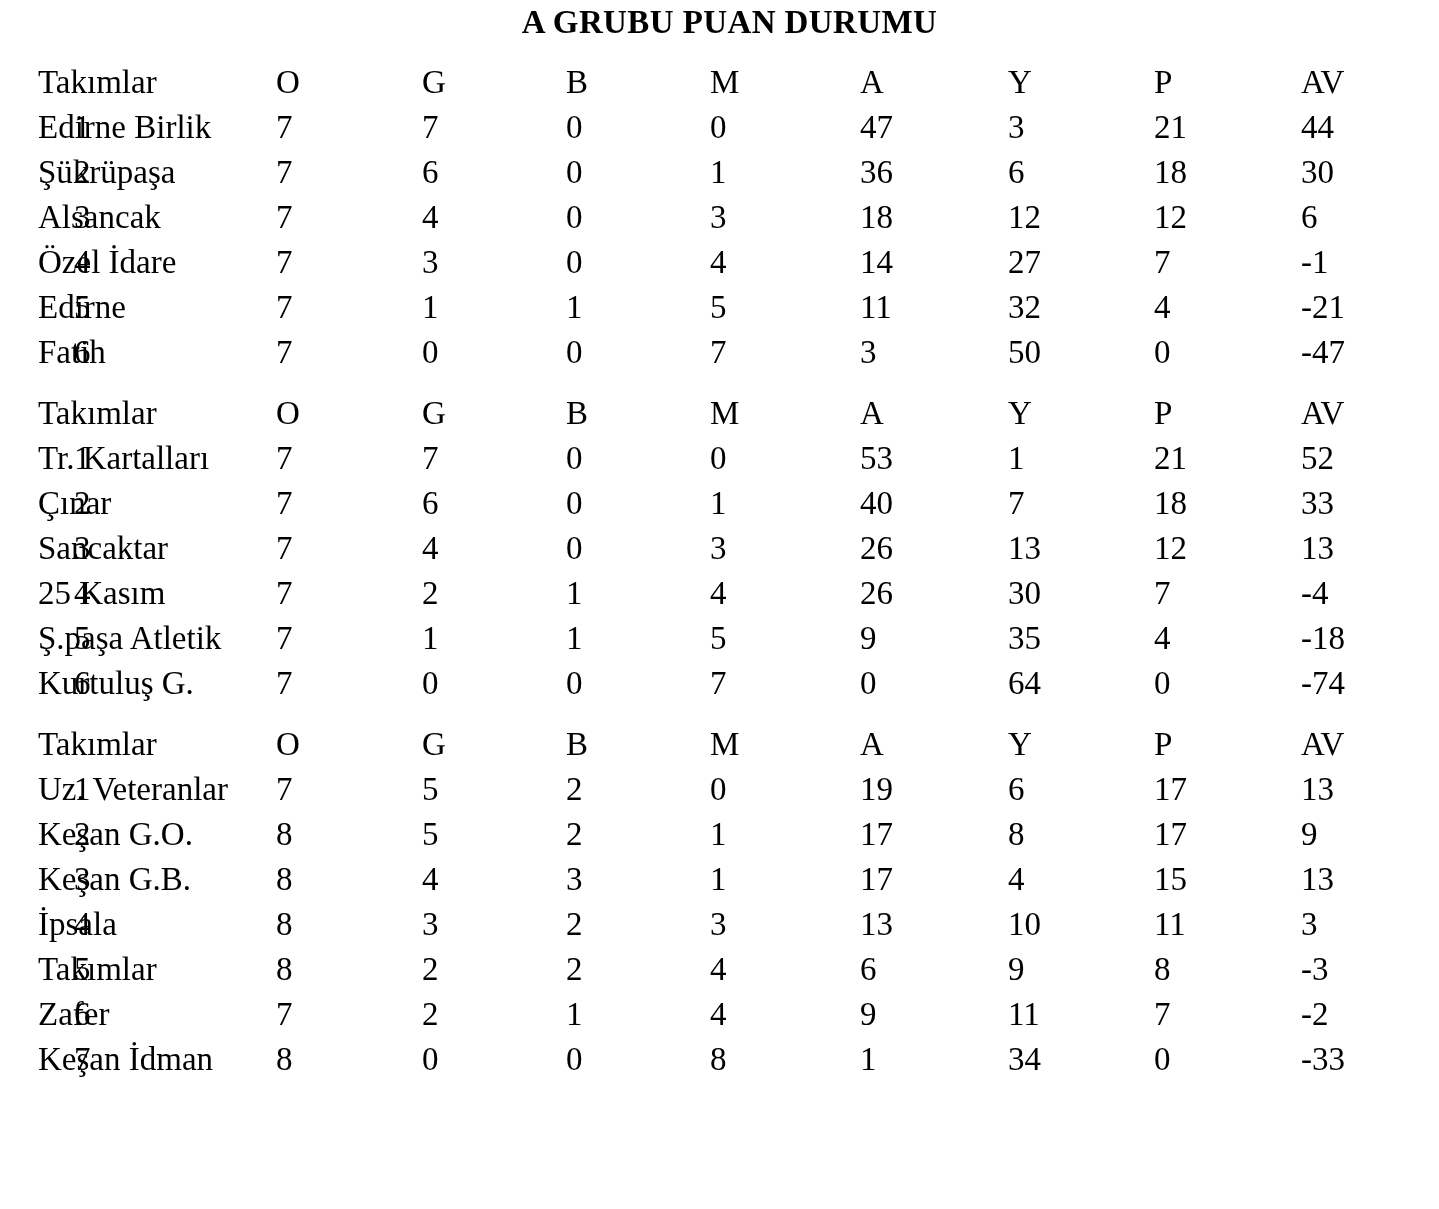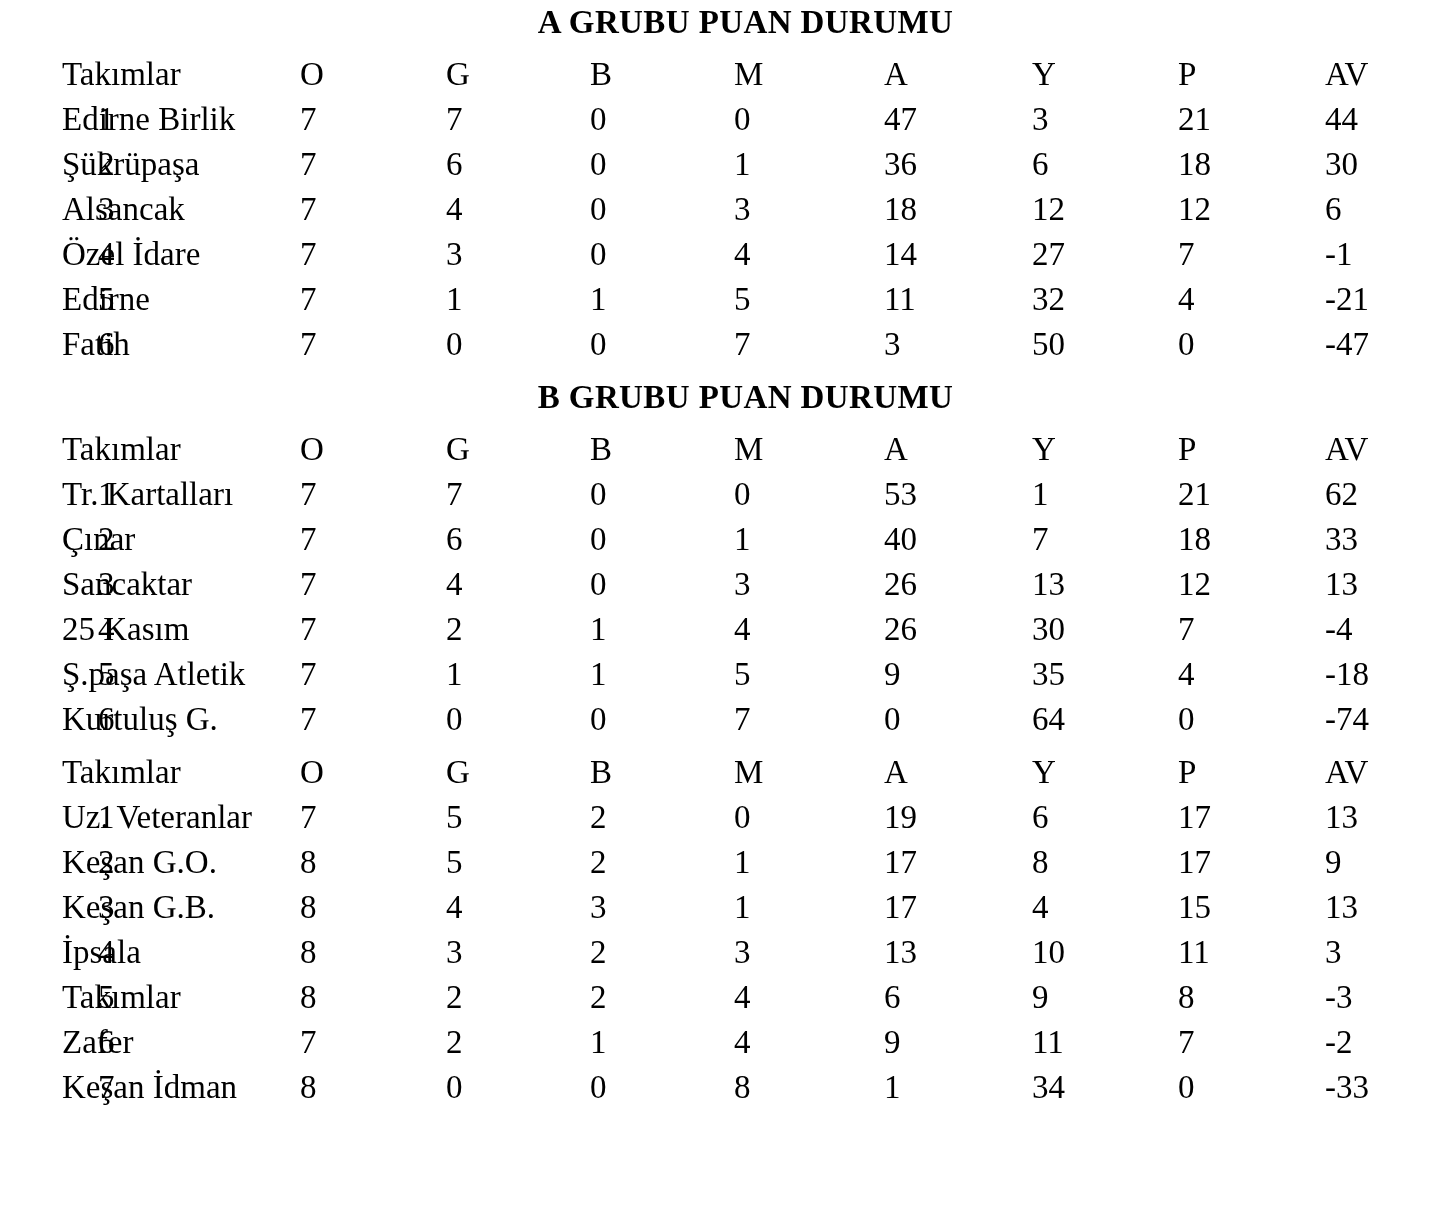--- a/index.html
+++ b/index.html
@@ -27,21 +27,21 @@
     text-align: center;
     letter-spacing: 0.4px;
     line-height: 44px;
     margin: 0;
     padding-left: 20px;
     white-space: nowrap;
   }
   table.standings {
     border-collapse: collapse;
     width: 1340px;
-    margin: 8px;
+    margin: 16px;
     table-layout: fixed;
   }
   table.standings td, table.standings th {
     padding: 0;
     margin: 0;
     font-size: 33px;
     line-height: 45px;
     text-align: left;
     vertical-align: baseline;
     font-weight: normal;
@@ -59,21 +59,21 @@
   col.c-o      { width: 146px; }
   col.c-g      { width: 144px; }
   col.c-b      { width: 144px; }
   col.c-m      { width: 150px; }
   col.c-a      { width: 148px; }
   col.c-y      { width: 146px; }
   col.c-p      { width: 147px; }
   col.c-av     { width: 120px; }
   .rank { padding-left: 58px !important; }
   .teamname { padding-right: 6px; }
-  .block { margin-bottom: 0px; padding-left: 32px; }
+  .block { margin-bottom: 0px; }
 </style>
 </head>
 <body>
 
 <div class="page">
 
   <div class="block">
     <div class="group-title">A GRUBU PUAN DURUMU</div>
     <table class="standings">
       <colgroup>
@@ -171,21 +171,20 @@
         <td>3</td>
         <td>50</td>
         <td>0</td>
         <td>-47</td>
       </tr>
     </tbody>
       </table>
   </div>
 
   <div class="block">
-    <div class="group-title">B GRUBU PUAN DURUMU</div>
     <table class="standings">
       <colgroup>
         <col class="c-rank">
           <col class="c-team">
           <col class="c-o">
           <col class="c-g">
           <col class="c-b">
           <col class="c-m">
           <col class="c-a">
           <col class="c-y">
@@ -208,21 +207,21 @@
       <tr>
         <td class="rank">1</td>
         <td class="teamname">Tr. Kartalları</td>
         <td>7</td>
         <td>7</td>
         <td>0</td>
         <td>0</td>
         <td>53</td>
         <td>1</td>
         <td>21</td>
-        <td>62</td>
+        <td>52</td>
       </tr>
       <tr>
         <td class="rank">2</td>
         <td class="teamname">Çınar</td>
         <td>7</td>
         <td>6</td>
         <td>0</td>
         <td>1</td>
         <td>40</td>
         <td>7</td>

